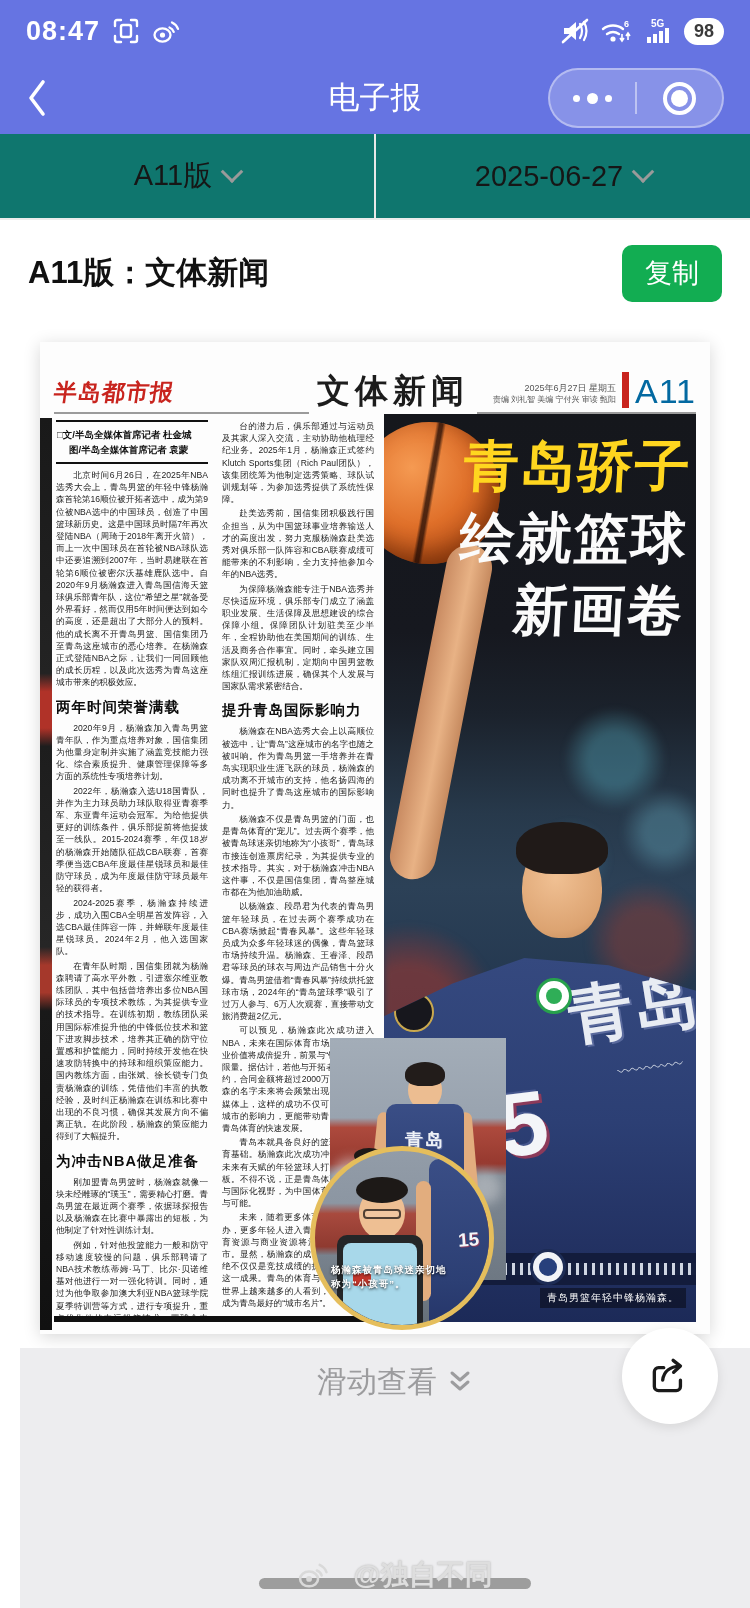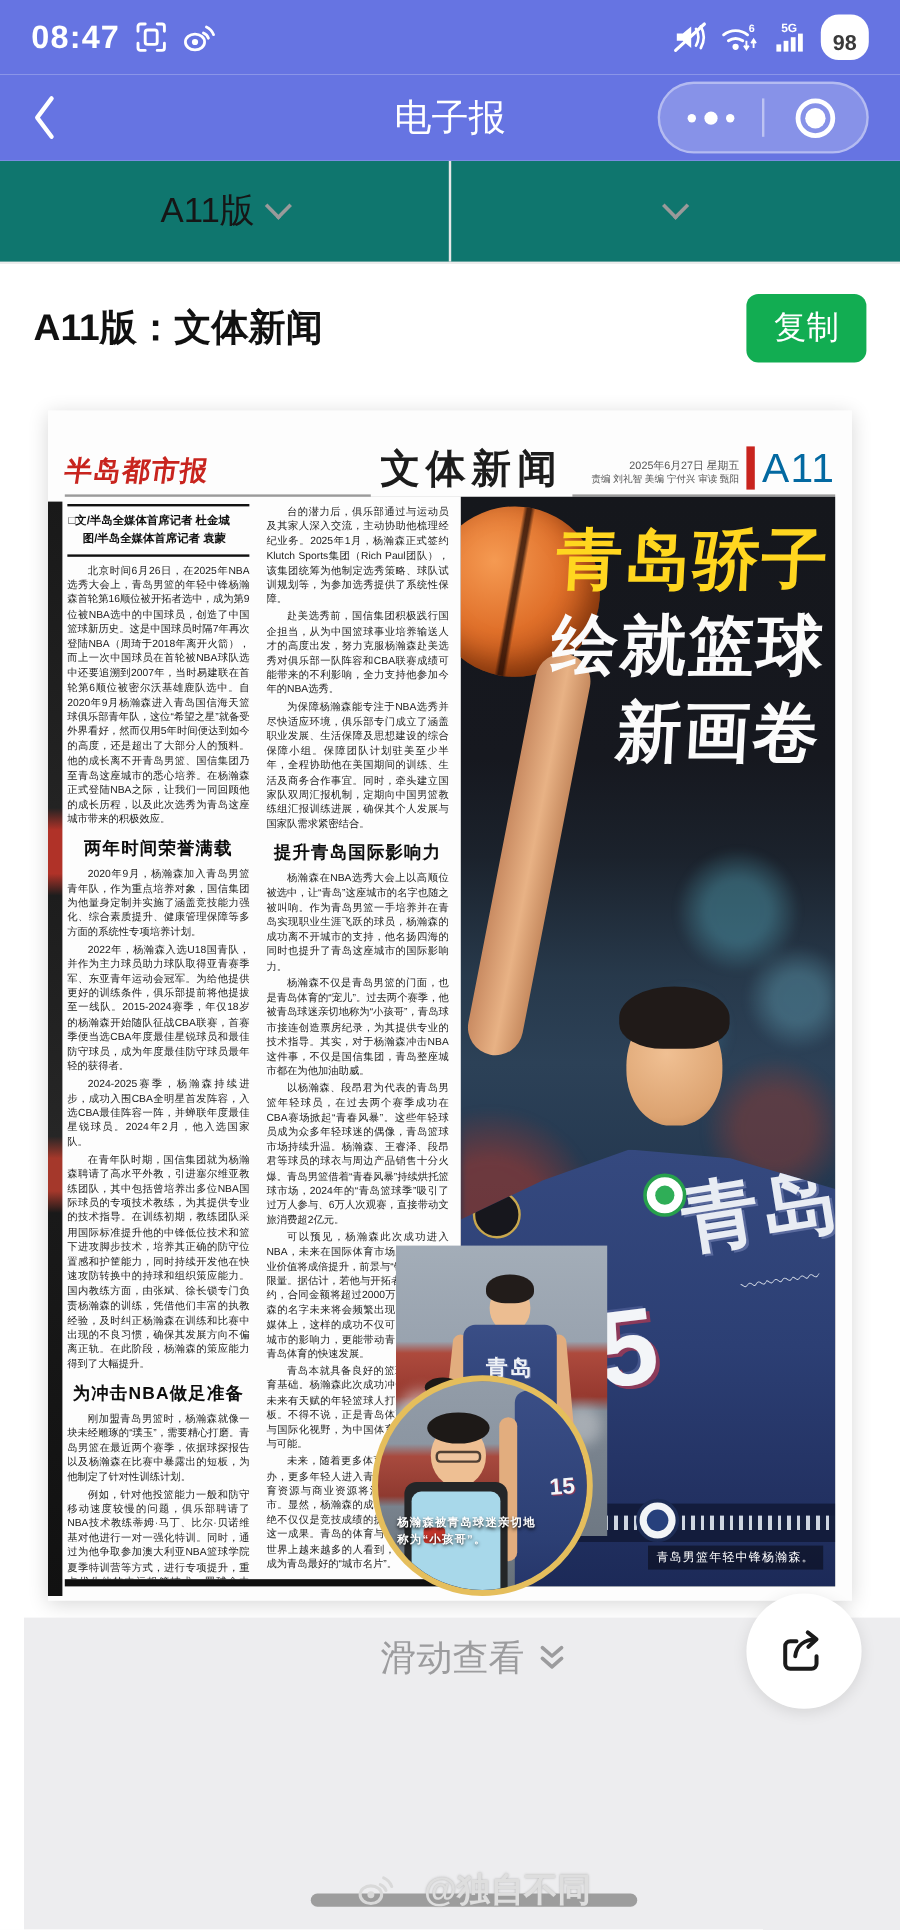--- a/index.html
+++ b/index.html
@@ -3,21 +3,21 @@
 <meta charset="utf-8">
 <style>
   html,body{margin:0;padding:0;}
   body{width:750px;height:1608px;position:relative;overflow:hidden;background:#ffffff;
        font-family:"Liberation Sans","DejaVu Sans",sans-serif;-webkit-font-smoothing:antialiased;}
 
   
   .statusbar{height:62px;background:#6674E2;display:flex;align-items:center;padding:0 26px;color:#fff;gap:13px;}
   .sb-time{font-size:27px;font-weight:700;letter-spacing:1px;}
   .sb-right{margin-left:auto;display:flex;align-items:center;gap:11px;}
-  .battery{background:#fff;color:#3a3a3a;font-weight:700;font-size:18px;border-radius:15px;padding:13px 10px 3px;line-height:22px;}
+  .battery{background:#fff;color:#3a3a3a;font-weight:700;font-size:18px;border-radius:15px;padding:2px 10px 3px;line-height:22px;}
   .navbar{height:72px;background:#6674E2;display:flex;align-items:center;position:relative;padding:0 26px;}
   .nav-title{position:absolute;left:0;right:0;text-align:center;color:#fff;font-size:31px;font-weight:500;pointer-events:none;}
   .back-btn{width:40px;height:46px;display:flex;align-items:center;z-index:3;}
   .capsule{margin-left:auto;z-index:3;width:176px;height:60px;border:2px solid rgba(255,255,255,.38);background:rgba(255,255,255,.22);
            border-radius:32px;display:flex;align-items:center;box-sizing:border-box;}
   .cap-half{flex:1;display:flex;align-items:center;justify-content:center;gap:7px;height:100%;}
   .cap-div{width:2px;height:32px;background:rgba(255,255,255,.45);}
   .dot{width:7px;height:7px;border-radius:50%;background:#fff;}
   .dot.mid{width:11px;height:11px;}
   .target{width:25px;height:25px;border:4px solid #fff;border-radius:50%;position:relative;}
@@ -51,21 +51,21 @@
   .content{position:relative;height:918px;margin-top:0;}
   .content::before{content:"";position:absolute;left:-14px;top:4px;bottom:2px;width:12px;
      background:linear-gradient(180deg,#191919 0%,#232323 28%,#b03228 30%,#b03228 34%,#1d1d1d 36%,#262626 58%,#a5382b 60%,#a5382b 63%,#191919 65%,#111 100%);}
 
   .npcol{position:absolute;top:6px;width:152px;height:896px;overflow:hidden;}
   .col1{left:2px;} .col2{left:168px;}
   .byline{border-top:2.5px solid #111;border-bottom:2px solid #111;padding:5px 1px;font-size:9.5px;font-weight:700;
           line-height:15px;color:#111;margin-bottom:5px;}
   .byline div:nth-child(2){padding-left:12px;}
   .np-p{font-size:8.6px;line-height:12.2px;color:#232323;text-align:justify;text-indent:2em;margin:0 0 2px;}
-  .np-h{font-size:14.5px;font-weight:800;color:#0d0d0d;margin:9px 0 5px;letter-spacing:1px;text-align:center;}
+  .np-h{font-size:14.5px;font-weight:800;color:#0d0d0d;margin:9px 0 5px;letter-spacing:1px;}
   .colbar{position:absolute;left:0;top:902px;width:322px;height:6px;background:#101010;}
 
   
   .feature{position:absolute;left:330px;top:0;width:312px;height:908px;overflow:hidden;
      background:linear-gradient(180deg,#15171c 0%,#16181f 24%,#1b222c 33%,#27394b 44%,#2c4157 52%,#243850 63%,#202e48 78%,#1d2940 100%);}
   .feature::before{content:"";position:absolute;inset:0;
      background:
        radial-gradient(circle at 74% 38%, rgba(90,180,200,.38) 0 26px, transparent 52px),
        radial-gradient(circle at 90% 46%, rgba(120,200,220,.30) 0 20px, transparent 44px),
        radial-gradient(circle at 60% 49%, rgba(70,150,190,.26) 0 18px, transparent 40px),
@@ -237,20 +237,21 @@
     </div>
   </div>
 </div>
 
 <div class="selrow">
   <div class="selcell">
     <span>A11版</span>
     <span class="chev"></span>
   </div>
   <div class="selcell">
+    <span>2025-06-27</span>
     <span class="chev"></span>
   </div>
 </div>
 
 <div class="titlerow">
   <span class="page-title">A11版：文体新闻</span>
   <span class="copy-btn">复制</span>
 </div>
 
 <div class="scanarea">

